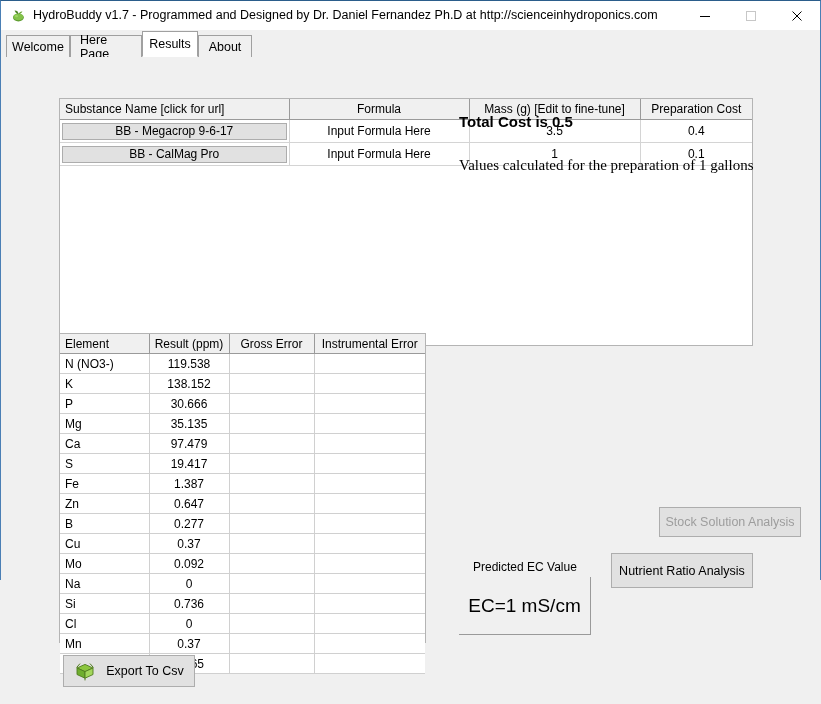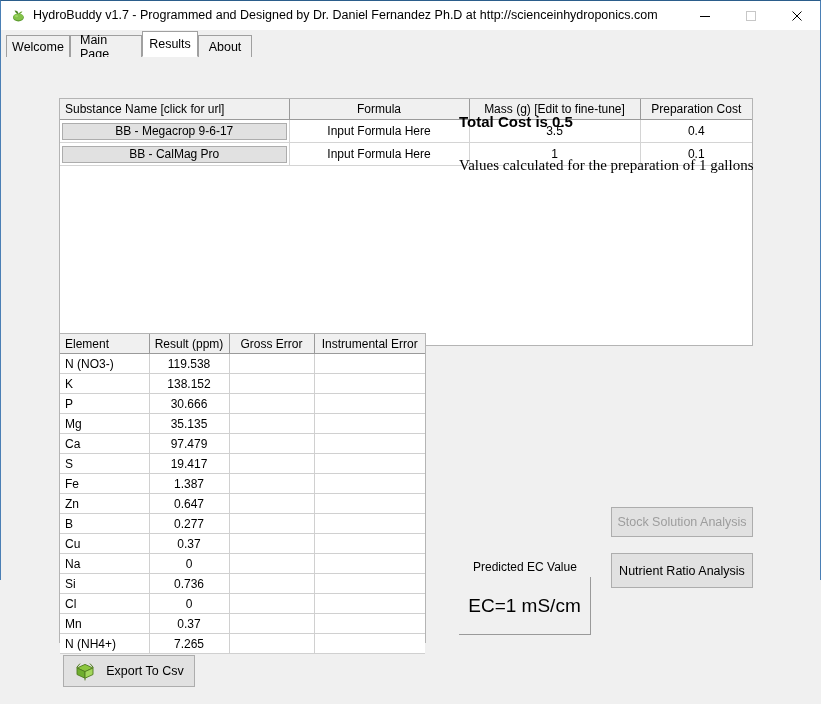--- a/index.html
+++ b/index.html
@@ -269,20 +269,21 @@
     font-family: "Liberation Sans", sans-serif;
     font-size: 12.5px;
     color: #000;
     display: flex;
     align-items: center;
     justify-content: center;
     text-align: center;
   }
   .wbutton.disabled {
     color: #9d9d9d;
+    margin-left: 48px;
   }
   #btn-stock    { left: 610px; top: 450px; width: 142px; height: 30px; }
   #btn-ratio    { left: 610px; top: 496px; width: 142px; height: 35px; }
   #btn-detailed { left: 458px; top: 544px; width: 294px; height: 32px; }
   #btn-export   { left: 62px;  top: 598px; width: 132px; height: 32px; gap: 10px; align-items: center; }
   #export-icon {
     width: 22px;
     height: 20px;
     flex: 0 0 auto;
   }
@@ -320,21 +321,21 @@
         <line x1="10.5" y1="1.5" x2="1.5" y2="10.5" stroke="#000" stroke-width="1"></line>
       </svg>
     </div>
   </div>
 
   <div id="tabstrip">
     <div class="tab" id="tab-welcome">
       <span>Welcome</span>
     </div>
     <div class="tab" id="tab-mainpage">
-      <span>Main Page</span>
+      <span>Here Page</span>
     </div>
     <div class="tab selected" id="tab-results">
       <span>Results</span>
     </div>
     <div class="tab" id="tab-about">
       <span>About</span>
     </div>
   </div>
 
   <div id="content">
@@ -447,20 +448,26 @@
               <td class="val"></td>
               <td class="val" style="border-right: none;"></td>
             </tr>
             <tr>
               <td class="elname">Cu</td>
               <td class="val">0.37</td>
               <td class="val"></td>
               <td class="val" style="border-right: none;"></td>
             </tr>
             <tr>
+              <td class="elname">Mo</td>
+              <td class="val">0.092</td>
+              <td class="val"></td>
+              <td class="val" style="border-right: none;"></td>
+            </tr>
+            <tr>
               <td class="elname">Na</td>
               <td class="val">0</td>
               <td class="val"></td>
               <td class="val" style="border-right: none;"></td>
             </tr>
             <tr>
               <td class="elname">Si</td>
               <td class="val">0.736</td>
               <td class="val"></td>
               <td class="val" style="border-right: none;"></td>

